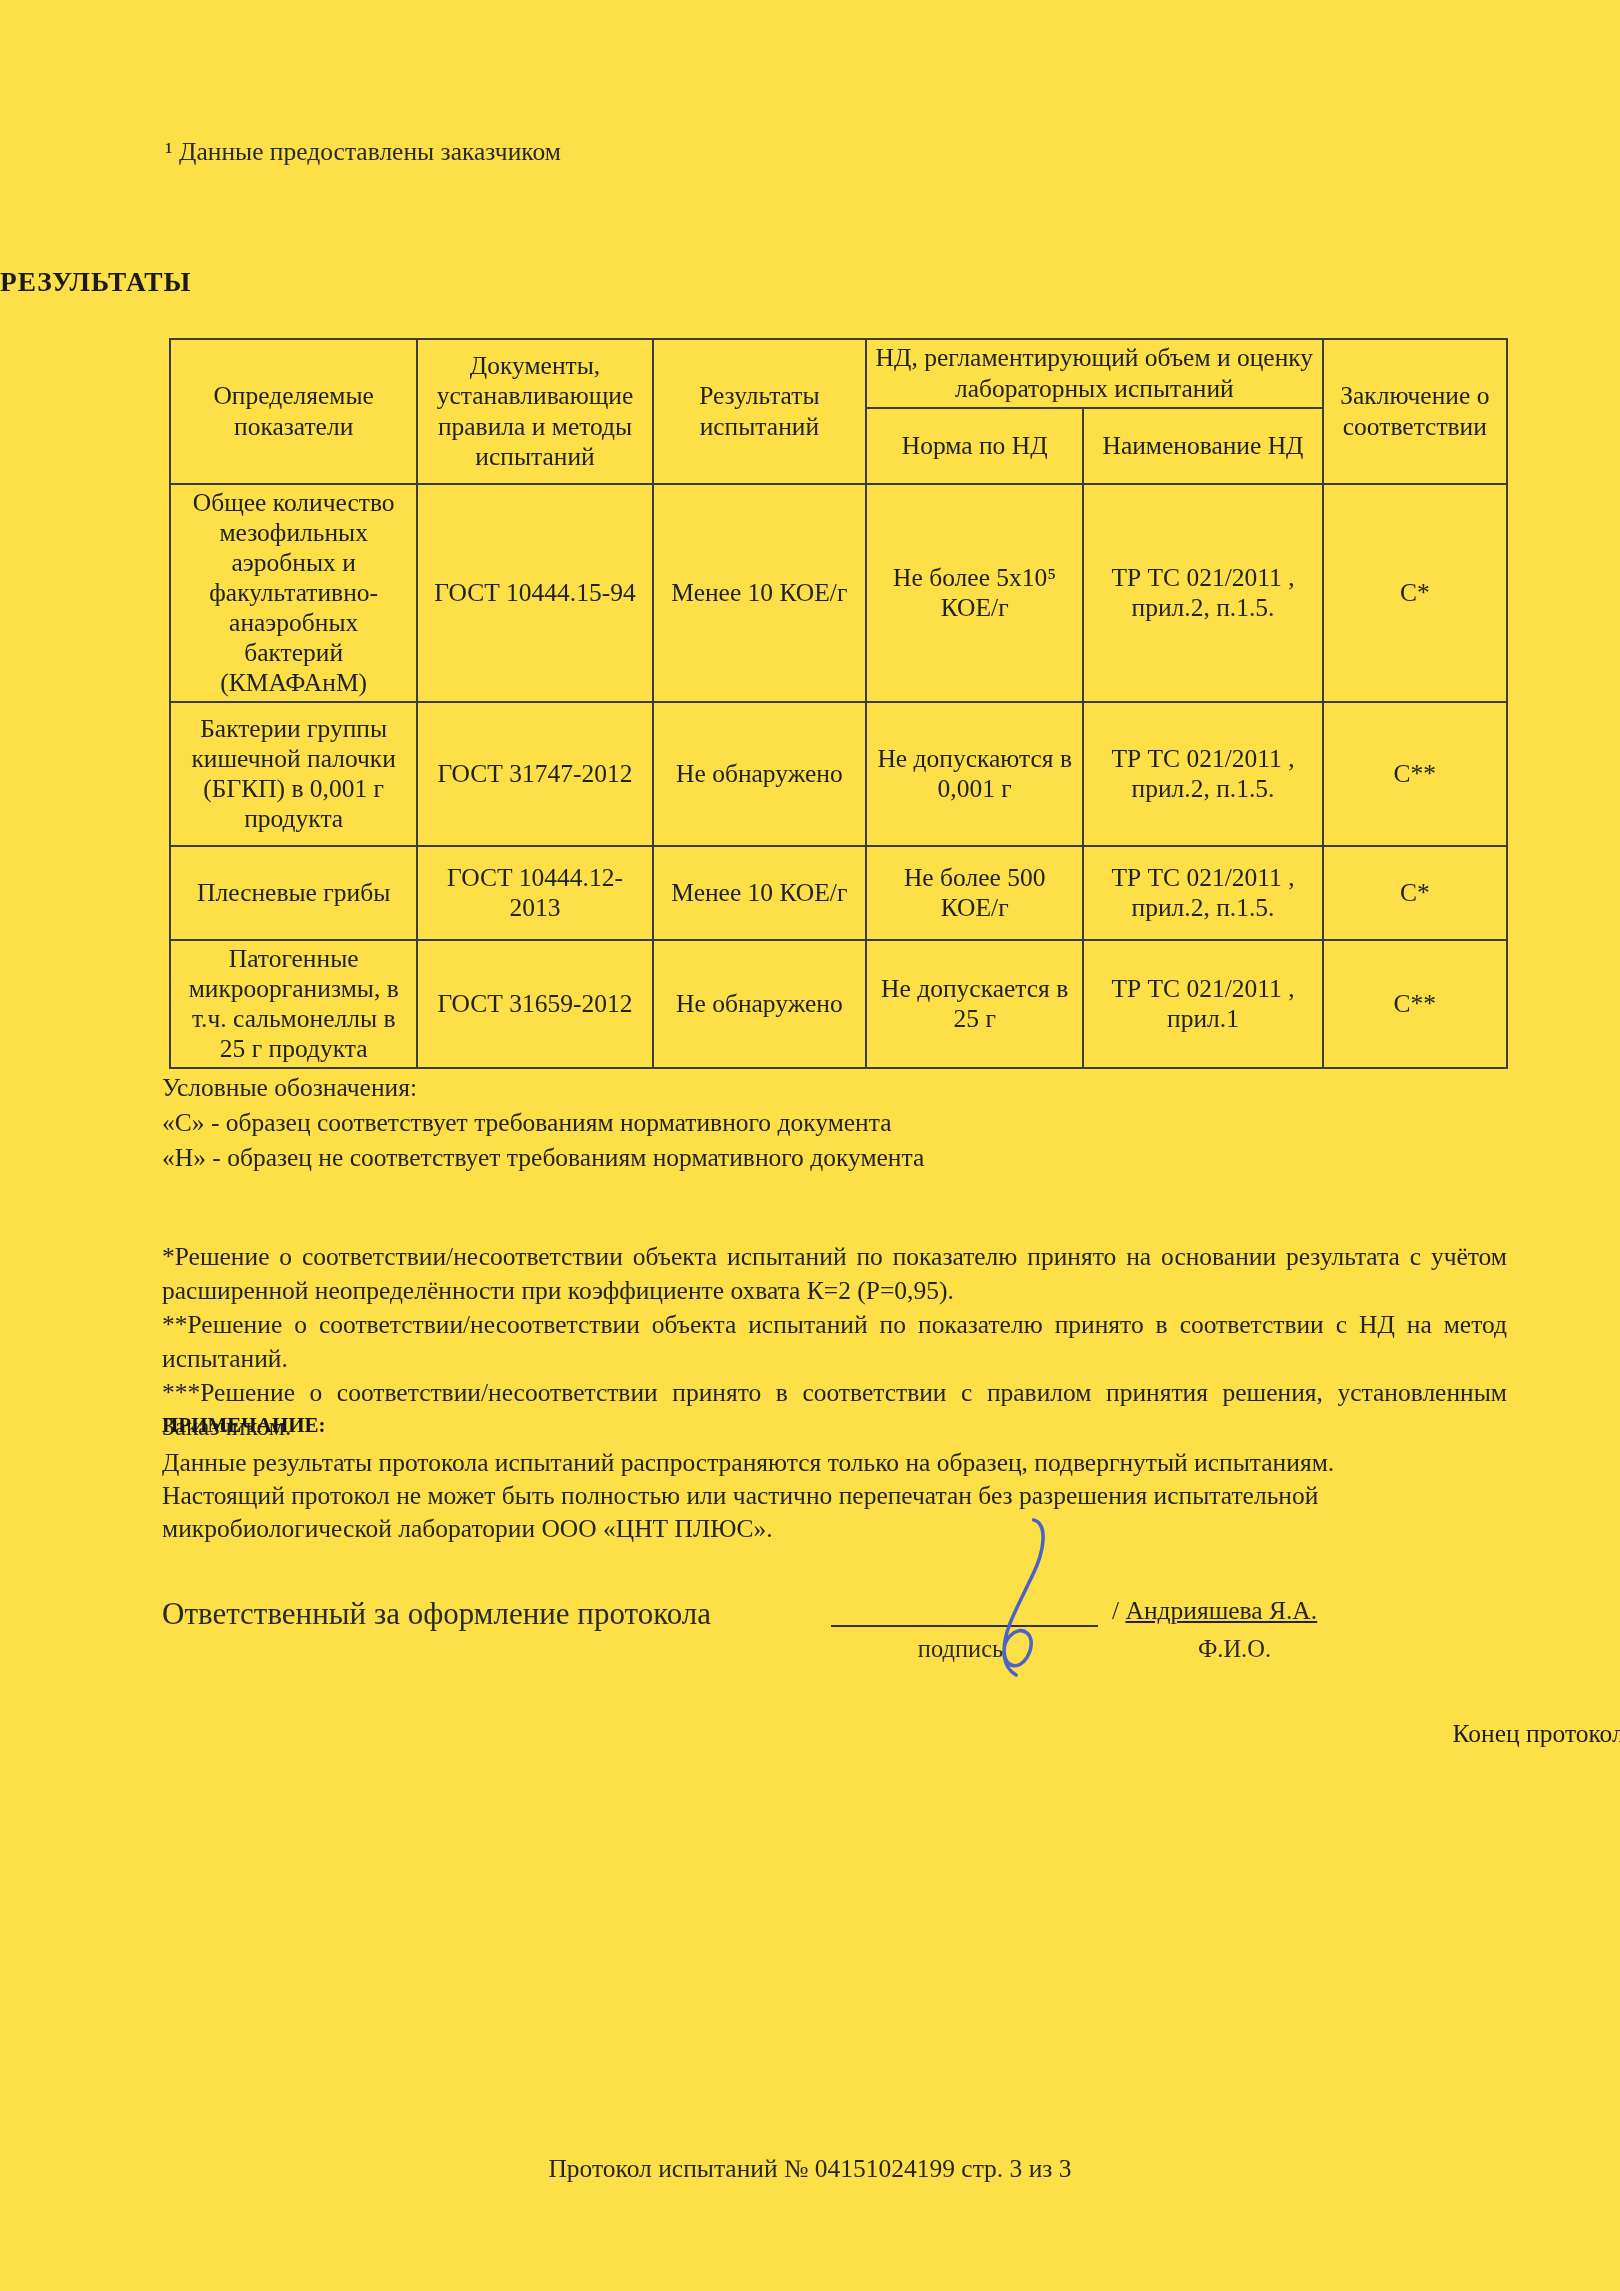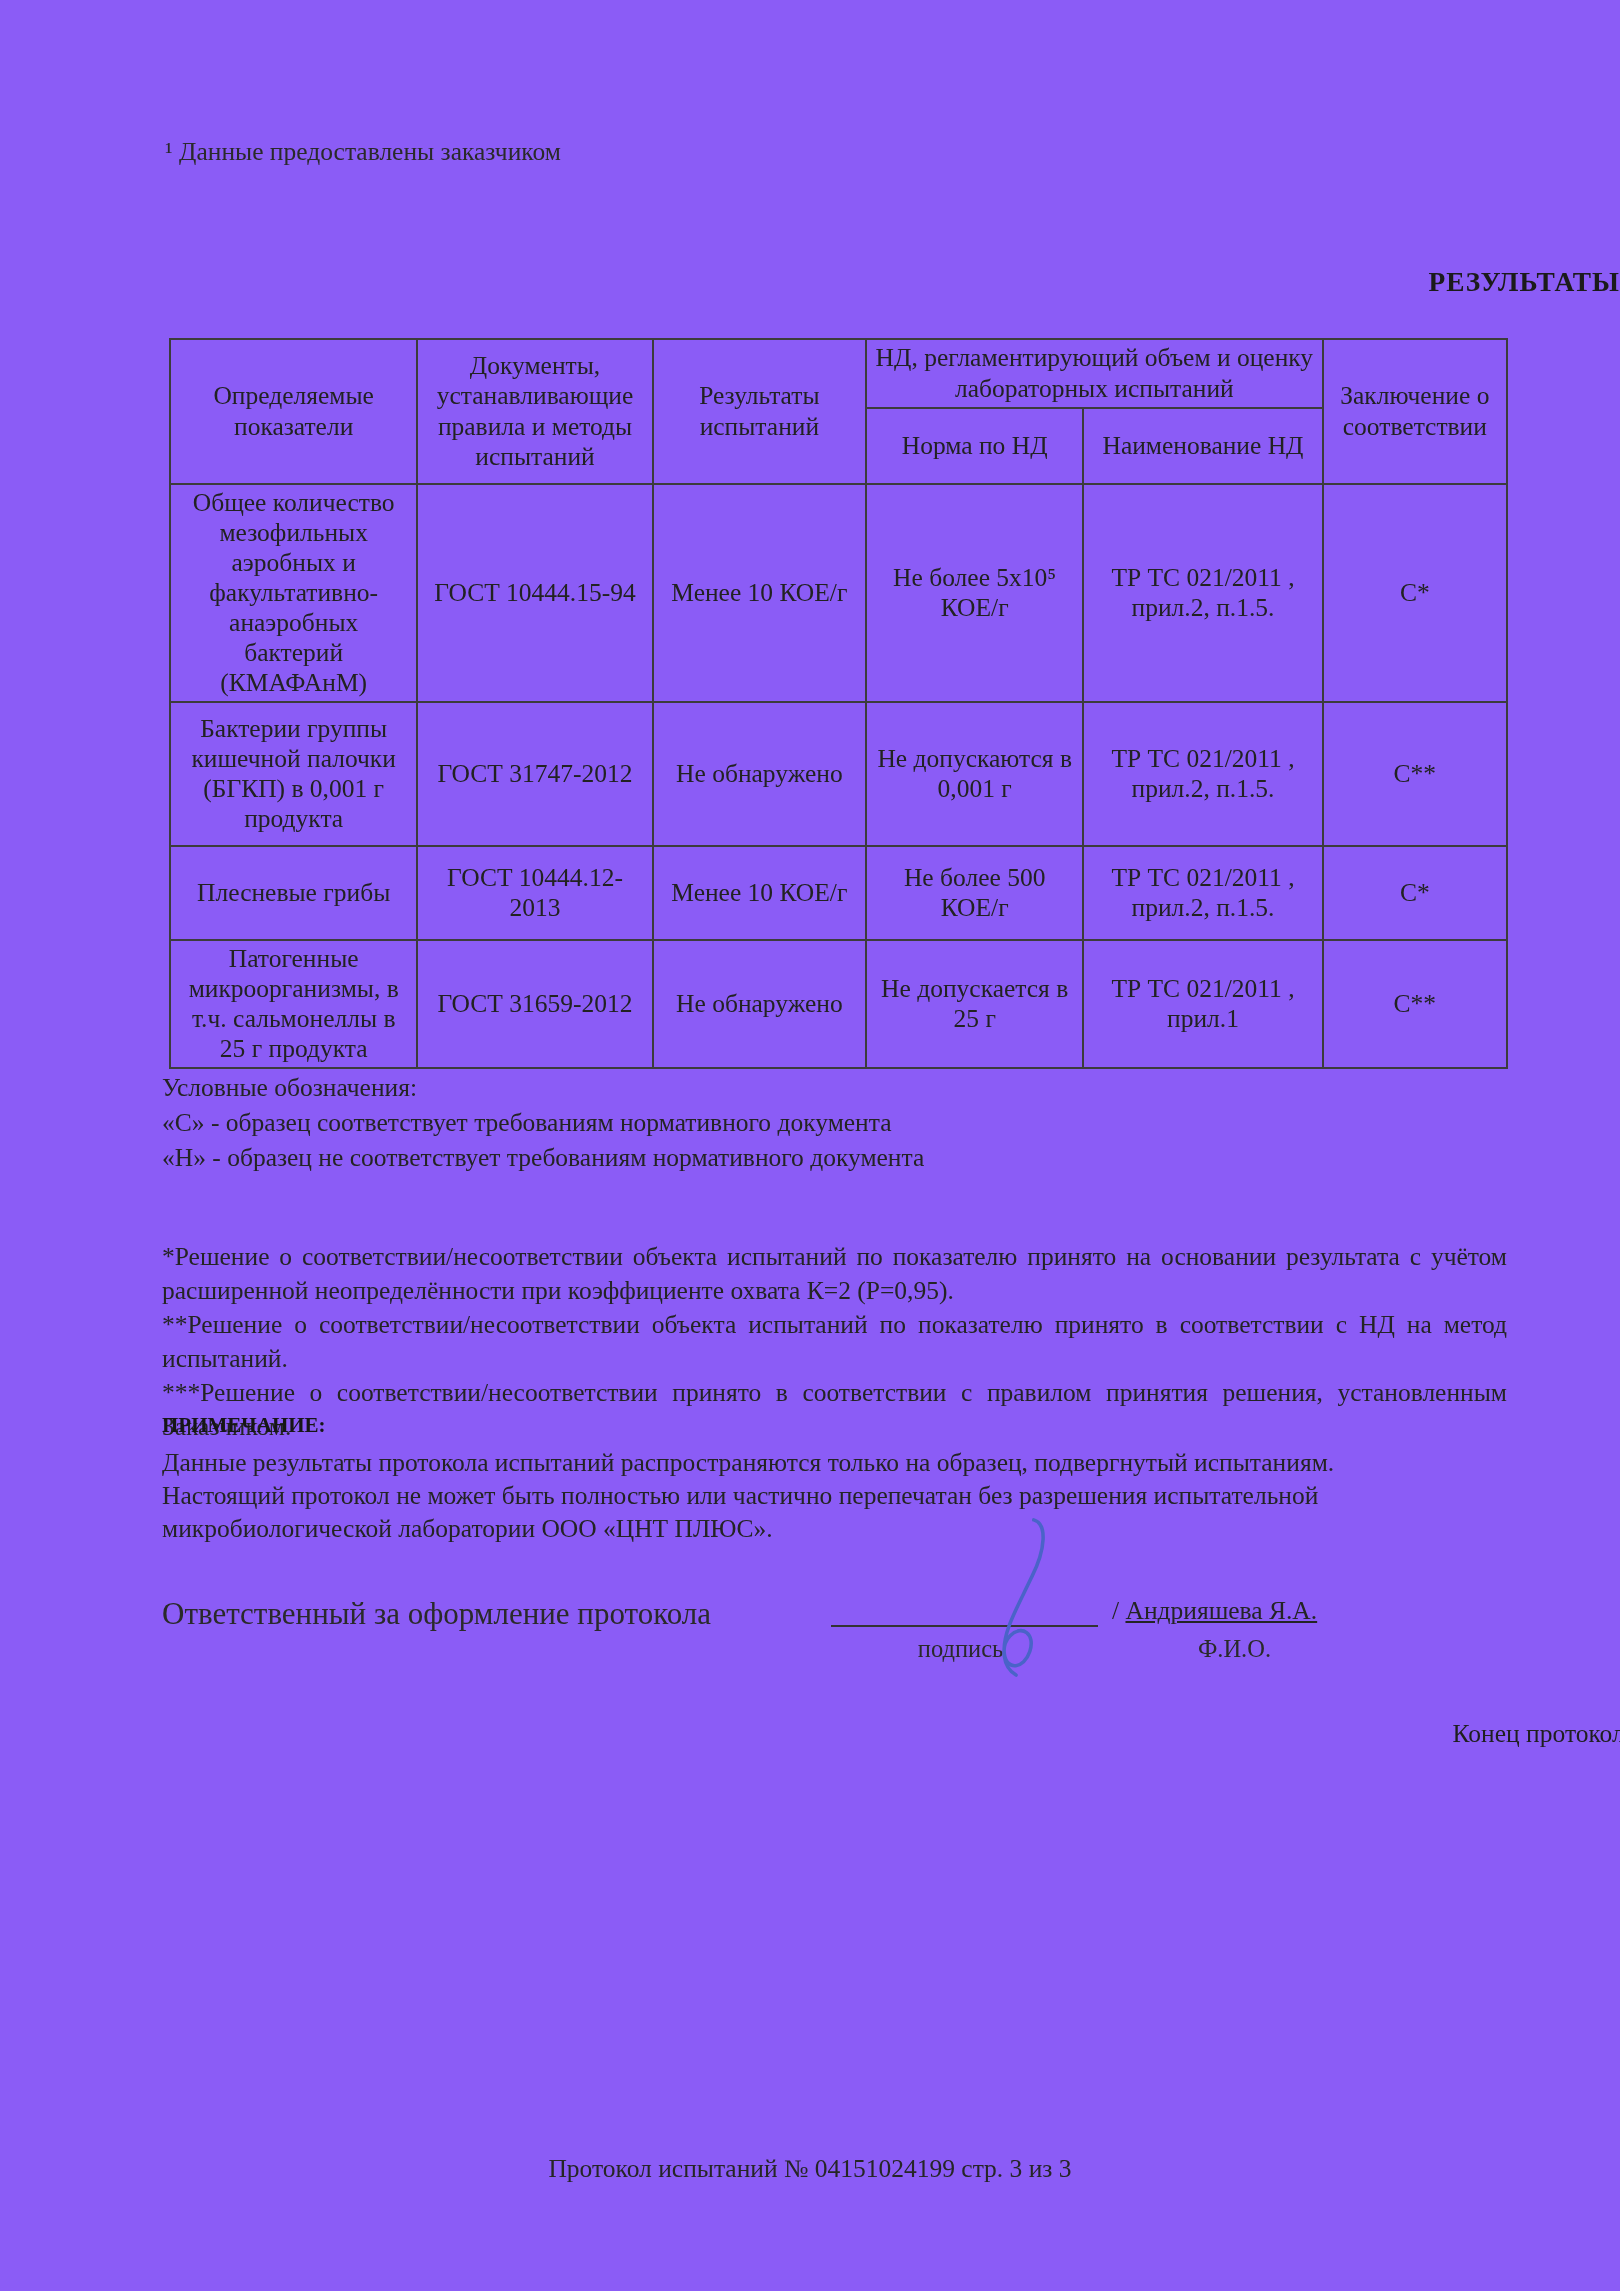--- a/index.html
+++ b/index.html
@@ -4,31 +4,31 @@
 <style>
   html,body { margin:0; padding:0; }
   body {
     width:1620px; height:2292px;
     background:#d9d9d9;
     font-family:"Liberation Serif","DejaVu Serif",serif;
   }
   .page {
     position:relative;
     width:1620px; height:2292px;
-    background:#8b5cf6;
+    background:#fde047;
     color:#1e1e1e;
     overflow:hidden;
   }
   .footnote {
     position:absolute; top:137px; left:165px;
     font-size:25.5px; color:#2a2a2a;
   }
   .doc-title {
     position:absolute; top:267px; left:0; width:1620px;
-    text-align:right; font-size:27.4px; font-weight:bold;
+    text-align:left; font-size:27.4px; font-weight:bold;
     letter-spacing:1px; color:#1b1b1b;
   }
   table.results {
     position:absolute; top:338px; left:169px;
     width:1339px;
     border-collapse:collapse;
     font-size:25.5px; line-height:1.18;
     color:#222;
     table-layout:fixed;
   }

